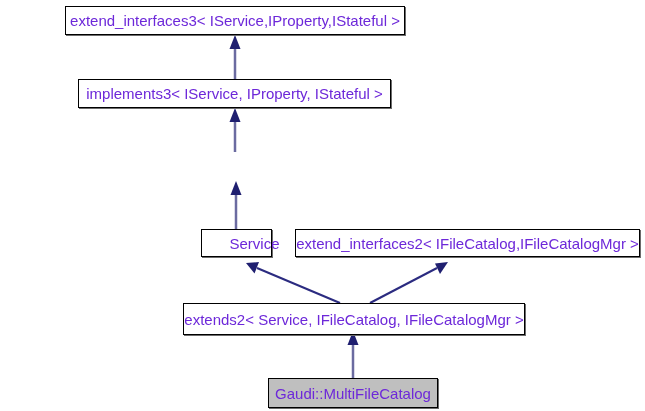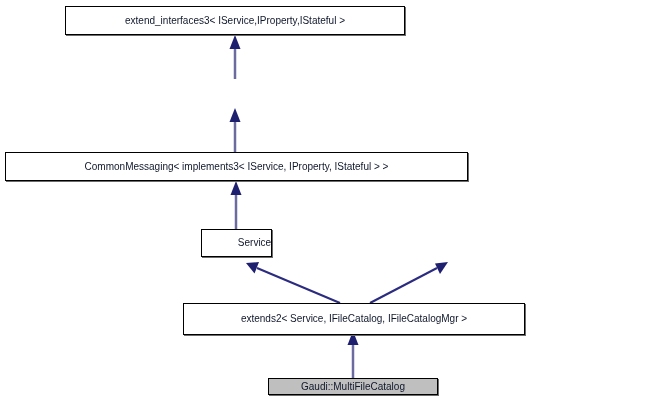--- a/index.html
+++ b/index.html
@@ -24,22 +24,22 @@
     pointer-events: none;
   }
   .node {
     position: absolute;
     box-sizing: border-box;
     border: 1px solid #000000;
     background: #ffffff;
     display: flex;
     align-items: center;
     justify-content: center;
-    color: #0f172a;
-    font-size: 10px;
+    color: #6d28d9;
+    font-size: 15px;
     line-height: 1;
     white-space: nowrap;
     letter-spacing: 0px;
     z-index: 2;
     box-shadow: 1px 1px 0 0 #6b6b6b;
   }
   .node.current {
     background: #bfbfbf;
   }
   .node .label {
@@ -82,31 +82,34 @@
     <g>
       <line x1="353" y1="378" x2="353" y2="344" stroke="#6b6ba0" stroke-width="2.5"></line>
       <polygon points="353,331 347.5,345 358.5,345" fill="#1f1f70"></polygon>
     </g>
   </svg>
 
   <div class="node" style="left:65px; top:6px; width:340px; height:29px;">
     <span class="label">extend_interfaces3&lt; IService,IProperty,IStateful &gt;</span>
   </div>
 
+  <div class="node" style="left:78px; top:79px; width:313px; height:29px;">
+    <span class="label">implements3&lt; IService, IProperty, IStateful &gt;</span>
+  </div>
 
-  <div class="node" style="left:5px; top:152px; width:463px; height:29px;">
-    <span class="label">CommonMessaging&lt; implements3&lt; IService, IProperty, IStateful &gt; &gt;</span>
-  </div>
 
   <div class="node" style="left:201px; top:229px; width:71px; height:28px;padding-left:36px;">
     <span class="label">Service</span>
   </div>
 
+  <div class="node" style="left:295px; top:229px; width:345px; height:28px;">
+    <span class="label">extend_interfaces2&lt; IFileCatalog,IFileCatalogMgr &gt;</span>
+  </div>
 
   <div class="node" style="left:183px; top:303px; width:342px; height:32px;">
     <span class="label">extends2&lt; Service, IFileCatalog, IFileCatalogMgr &gt;</span>
   </div>
 
-  <div class="node current" style="left:268px; top:378px; width:170px; height:17px;align-items:center;">
+  <div class="node current" style="left:268px; top:378px; width:170px; height:30px;align-items:center;">
     <span class="label">Gaudi::MultiFileCatalog</span>
   </div>
 
 </div>
 
 </body></html>

